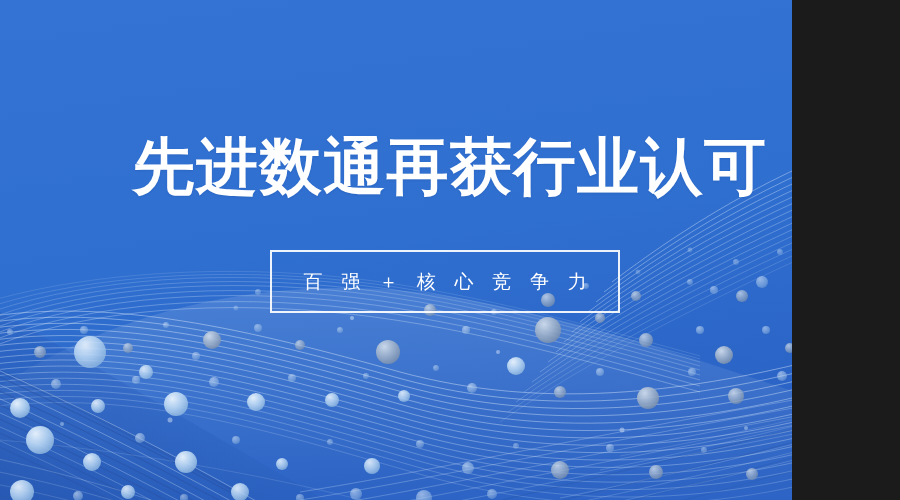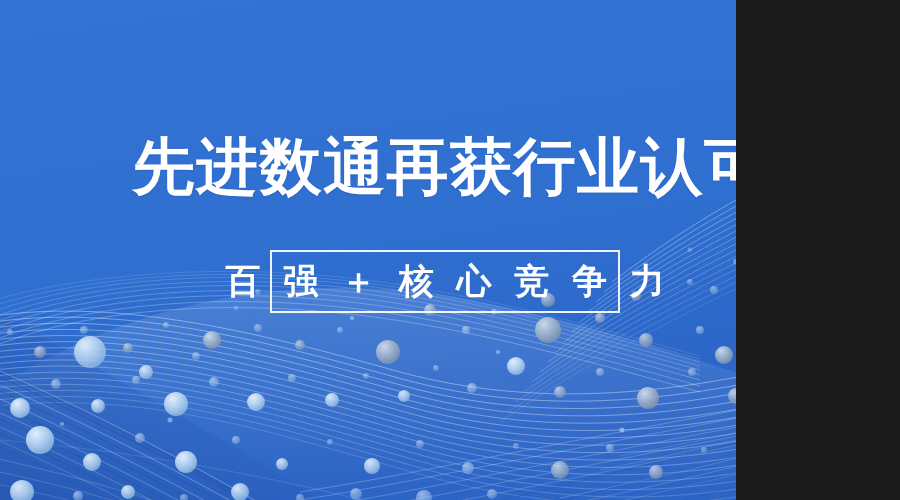--- a/index.html
+++ b/index.html
@@ -3,21 +3,21 @@
 <meta charset="utf-8">
 <title>先进数通再获行业认可</title>
 <style>
   html, body {
     margin: 0;
     padding: 0;
     background: #1b1b1b;
   }
   #banner {
     position: relative;
-    width: 736px;
+    width: 792px;
     height: 500px;
     overflow: hidden;
     font-family: "Liberation Serif", "DejaVu Serif", serif;
     background: #000000;
     user-select: none;
   }
   #bg-art {
     position: absolute;
     inset: 0;
     width: 900px;
@@ -53,23 +53,23 @@
     width: 350px;
     height: 63px;
     box-sizing: border-box;
     border: 2px solid rgba(255,255,255,0.92);
     display: flex;
     align-items: center;
     justify-content: center;
   }
   #subtitle-text {
     color: #ffffff;
-    font-size: 35px;
+    font-size: 19px;
     line-height: 30px;
-    font-weight: 700;
+    font-weight: 400;
     letter-spacing: 7px;
     text-indent: 7px;
     white-space: nowrap;
     font-family: "Liberation Serif", "DejaVu Serif", serif;
   }
 </style>
 </head>
 <body>
 
 <div id="banner">

